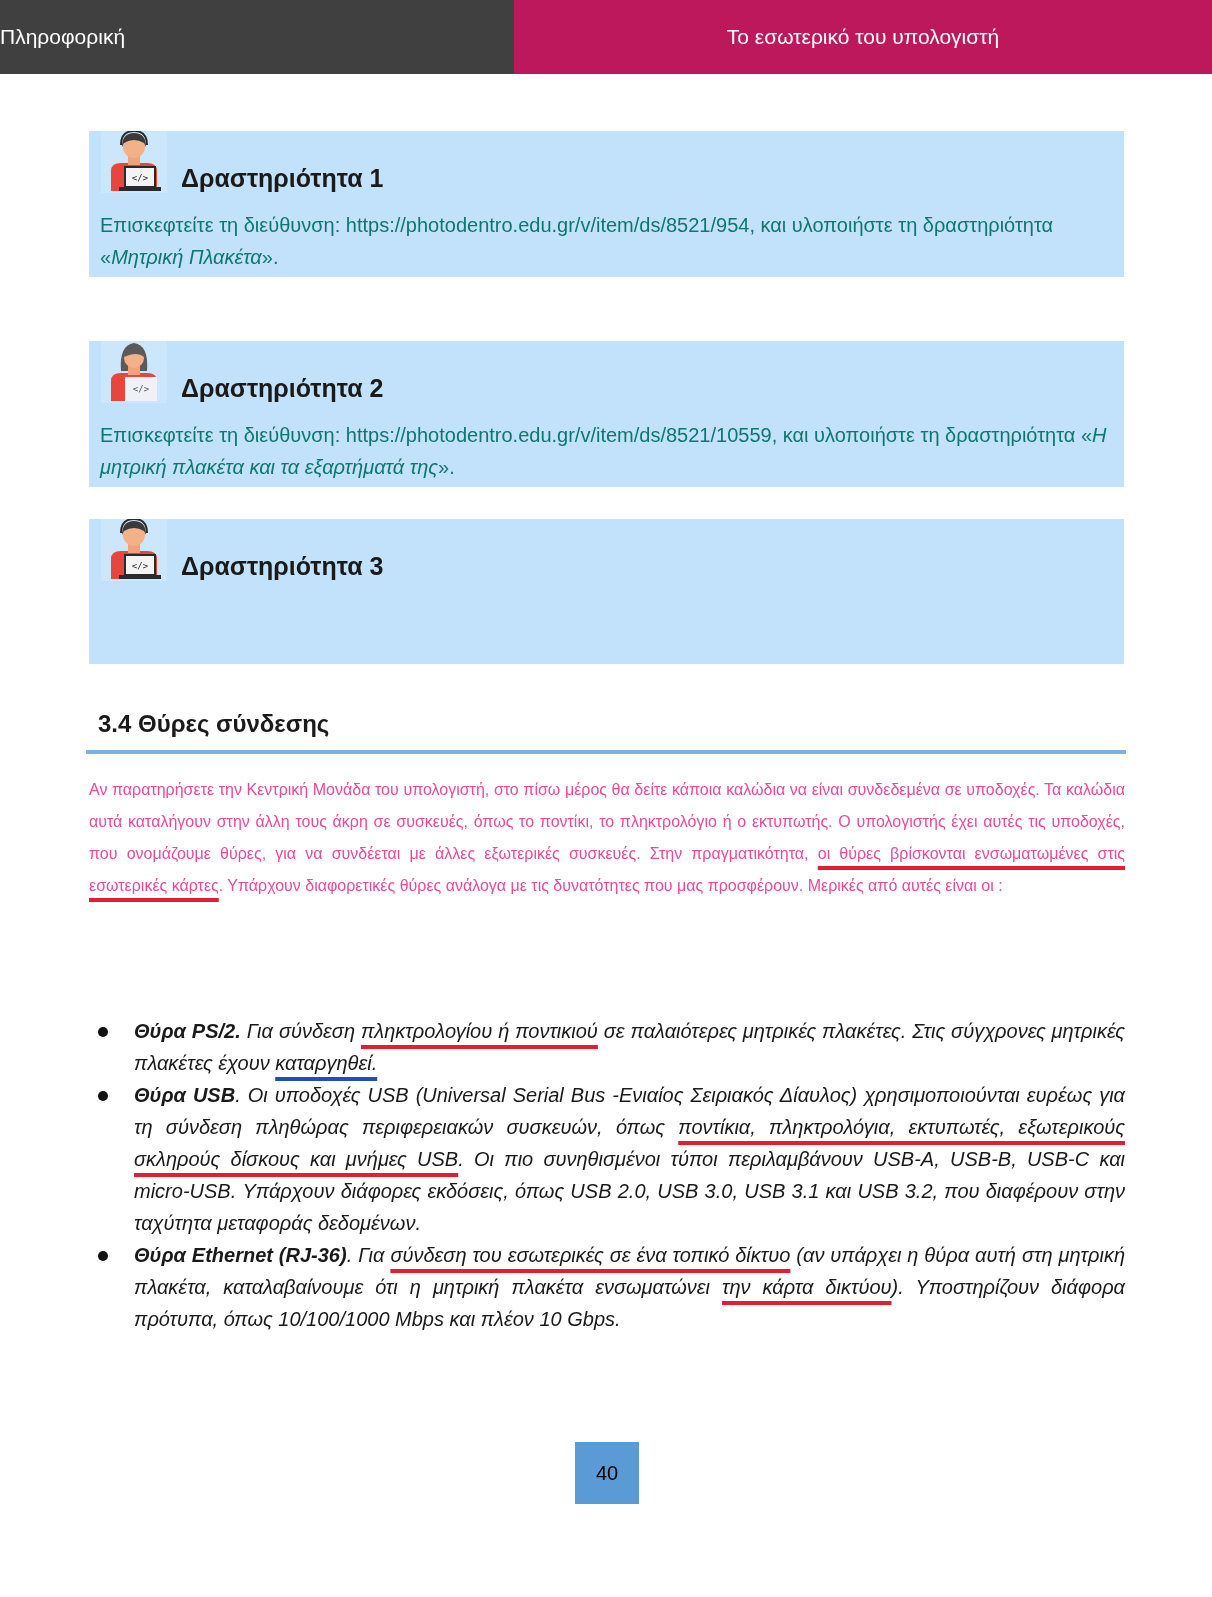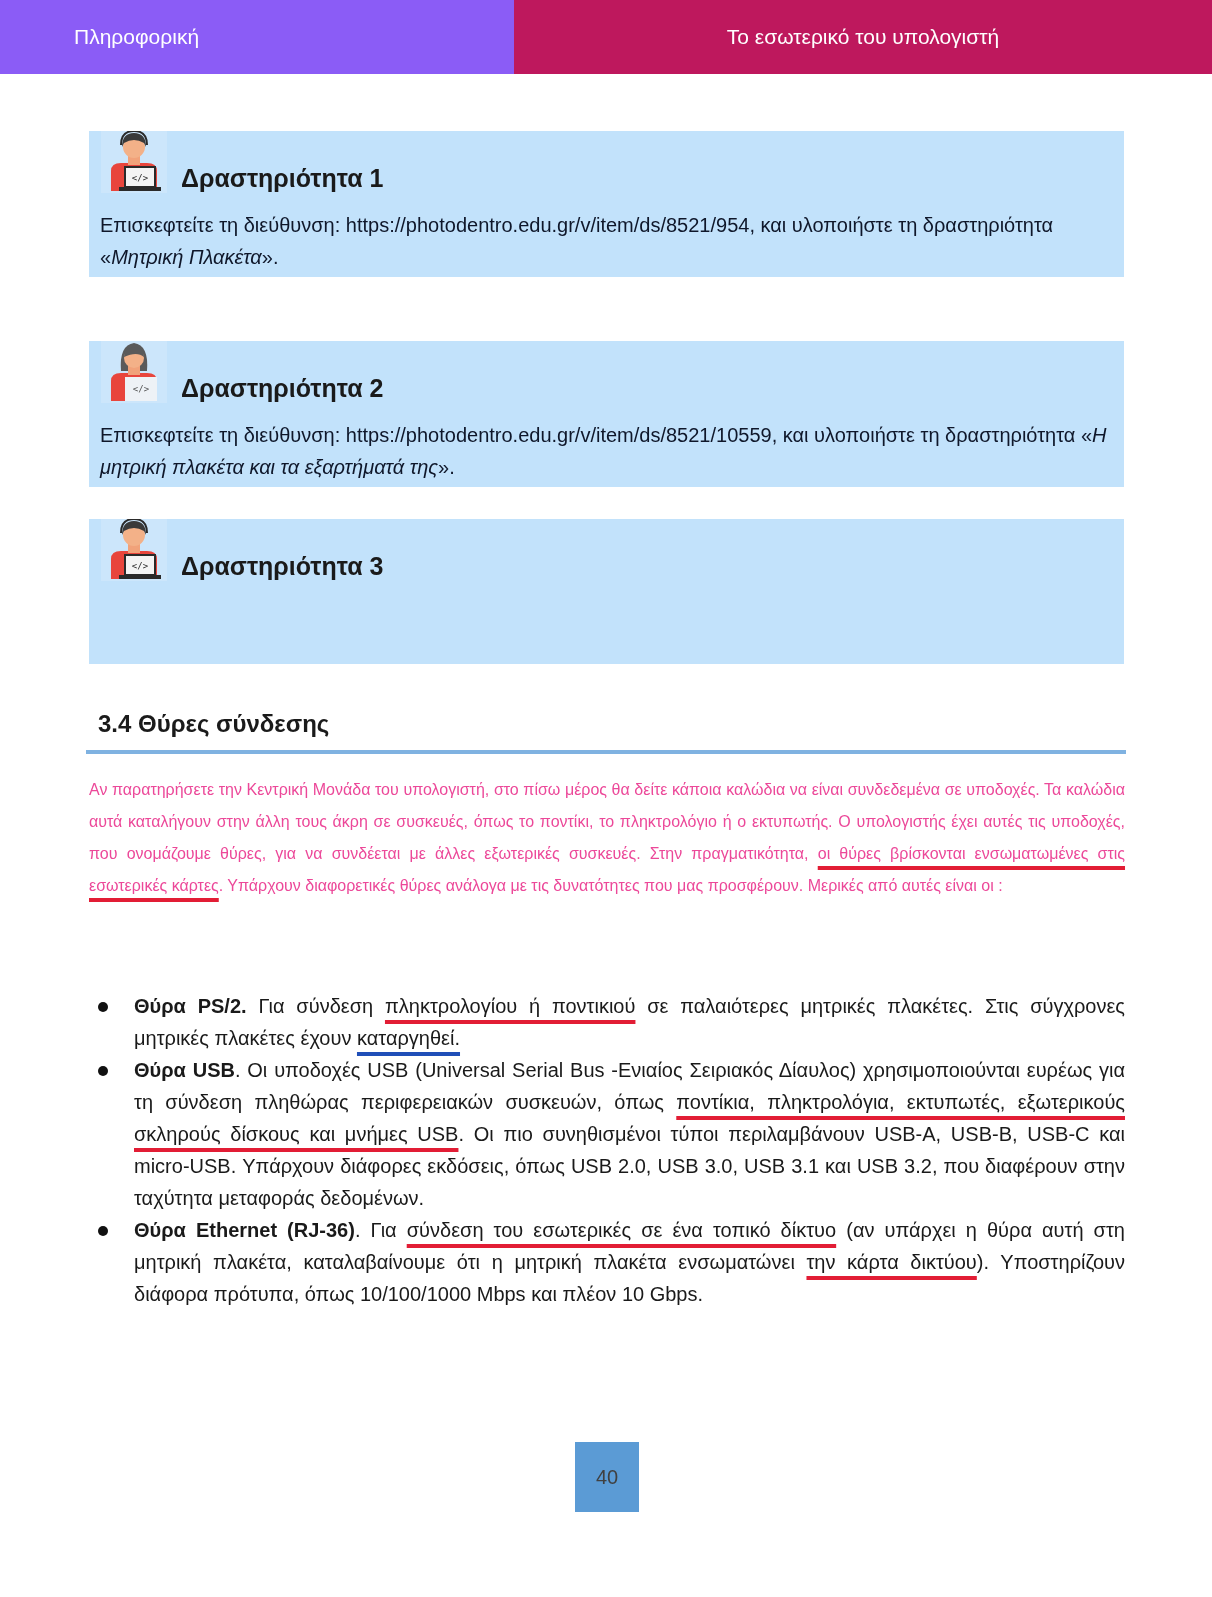--- a/index.html
+++ b/index.html
@@ -1,52 +1,52 @@
 <!DOCTYPE html>
 <html><head>
 <meta charset="utf-8">
 <style>
   * { box-sizing: border-box; margin: 0; padding: 0; }
   html, body { width: 1212px; height: 1597px; background: #ffffff; overflow: hidden; }
   body { position: relative; font-family: "Liberation Sans", "DejaVu Sans", sans-serif; color: #1f1f1f; }
 
   .header { position: absolute; left: 0; top: 0; width: 1212px; height: 74px; display: flex; }
-  .header-left { width: 514px; height: 74px; background: #8b5cf6; color: #ffffff; font-size: 21px; display: flex; align-items: center; padding-left: 74px; }
+  .header-left { width: 514px; height: 74px; background: #404040; color: #ffffff; font-size: 21px; display: flex; align-items: center; }
   .header-right { flex: 1; height: 74px; background: #be185d; color: #ffffff; font-size: 21px; display: flex; align-items: center; justify-content: center; }
 
   .activity { position: absolute; left: 89px; width: 1035px; background: #c2e2fb; }
   .activity .icon-wrap { position: absolute; left: 12px; top: 0; width: 66px; height: 62px; background: #cce6fb; }
   .activity .icon-wrap svg { position: absolute; left: 6px; top: 0; }
   .activity .title { position: absolute; left: 92px; font-weight: bold; font-size: 25px; color: #1a1a1a; }
-  .activity .body { position: absolute; left: 11px; right: 10px; font-size: 20px; line-height: 32px; color: #0f172a; }
+  .activity .body { position: absolute; left: 11px; right: 10px; font-size: 20px; line-height: 32px; color: #0f766e; }
   .act1 { top: 131px; height: 146px; }
   .act1 .title { top: 33px; }
   .act1 .body { top: 78px; }
   .act2 { top: 341px; height: 146px; }
   .act2 .title { top: 33px; }
   .act2 .body { top: 78px; }
   .act3 { top: 519px; height: 145px; }
   .act3 .title { top: 33px; text-align: center; }
   .act3 .body { top: 78px; }
 
   .section-title { position: absolute; left: 98px; top: 710px; font-size: 24px; font-weight: bold; color: #1a1a1a; }
   .section-rule { position: absolute; left: 86px; top: 750px; width: 1040px; height: 4px; background: #7fb2e1; }
 
   .para { position: absolute; left: 89px; top: 774px; width: 1036px; font-size: 16px; line-height: 32px; text-align: justify; color: #ec4899; }
 
-  .bullets { position: absolute; left: 89px; top: 990px; width: 1036px; list-style: none; }
+  .bullets { position: absolute; left: 89px; top: 1015px; width: 1036px; list-style: none; font-style: italic; }
   .bullets li { position: relative; padding-left: 45px; font-size: 20px; line-height: 32px; text-align: justify; color: #1a1a1a; }
   .bullets li .dot { position: absolute; left: 9px; top: 12px; width: 10px; height: 10px; border-radius: 50%; background: #111; }
   .bullets li b { font-weight: bold; }
 
   .ul-red { text-decoration: underline; text-decoration-color: #e21d35; text-decoration-thickness: 4px; text-underline-offset: 7px; }
   .ul-blue { text-decoration: underline; text-decoration-color: #1f4fb8; text-decoration-thickness: 4px; text-underline-offset: 7px; }
   i { font-style: italic; }
 
-  .page-number { position: absolute; left: 575px; top: 1442px; width: 64px; height: 70px; background: #5b9bd5; color: #404040; font-size: 20px; display: flex; align-items: center; justify-content: center; }
+  .page-number { position: absolute; left: 575px; top: 1442px; width: 64px; height: 62px; background: #5b9bd5; color: #000000; font-size: 20px; display: flex; align-items: center; justify-content: center; }
 </style>
 </head>
 <body>
 
 <div class="header">
   <div class="header-left">Πληροφορική</div>
   <div class="header-right">Το εσωτερικό του υπολογιστή</div>
 </div>
 
 <div class="activity act1">

